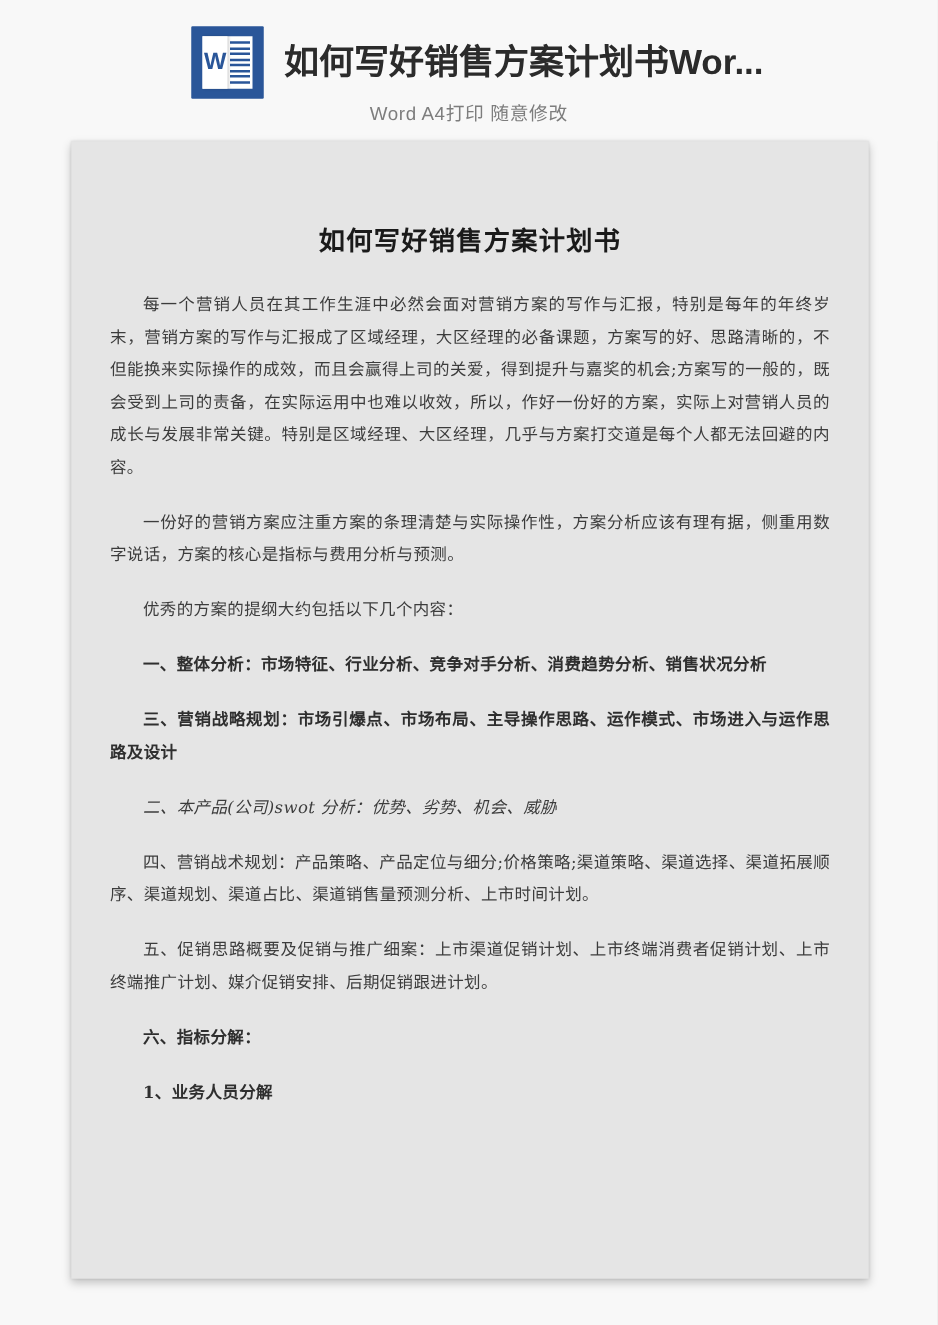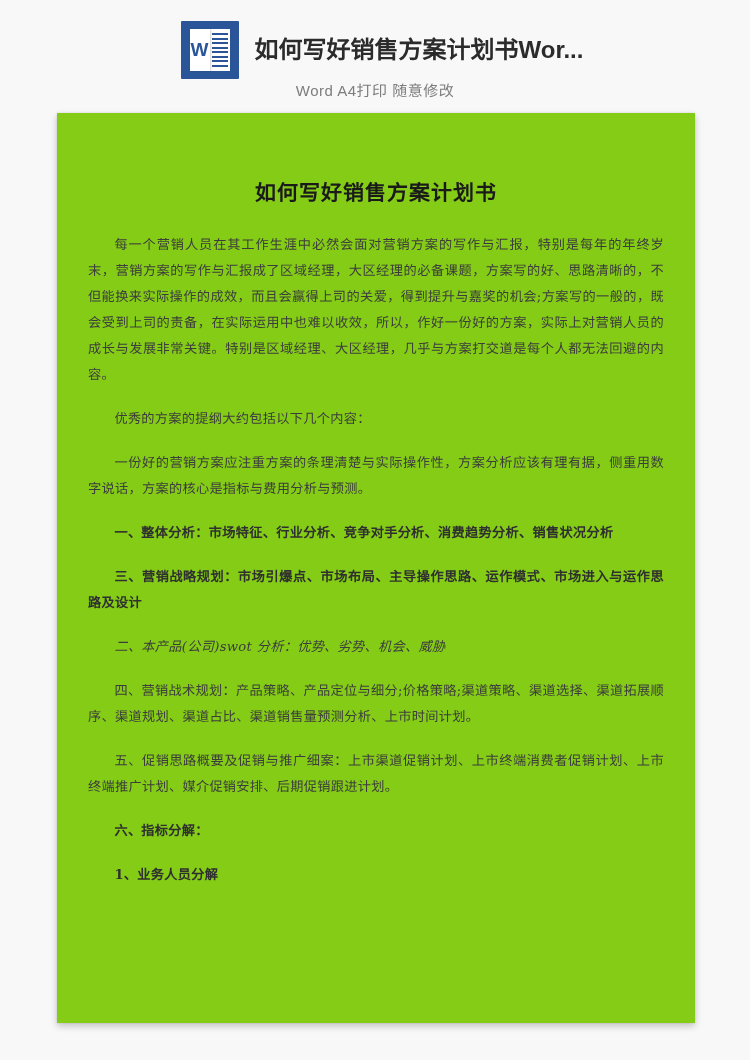--- a/index.html
+++ b/index.html
@@ -92,21 +92,21 @@
     flex-direction: column;
     justify-content: space-between;
   }
   .word-icon .wi-lines i {
     display: block;
     height: 2px;
     background: #2a5699;
   }
 
   .header-title {
-    font-size: 24px;
+    font-size: 28px;
     font-weight: bold;
     color: #2b2b2b;
     letter-spacing: 0px;
     white-space: nowrap;
     line-height: 1.15;
     font-family: "Liberation Sans", "DejaVu Sans", sans-serif;
   }
   .header-sub {
     font-size: 15px;
     color: #7d7d7d;
@@ -115,21 +115,21 @@
     font-family: "Liberation Sans", "DejaVu Sans", sans-serif;
   }
 
   
   .paper {
     position: absolute;
     left: 57px;
     top: 113px;
     width: 638px;
     height: 910px;
-    background: #84cc16;
+    background: #e5e5e5;
     box-shadow: 0 3px 7px rgba(0,0,0,0.22), 0 0 2px rgba(0,0,0,0.10);
     overflow: hidden;
   }
   .paper-inner {
     padding: 63px 31px 0 31px;
   }
 
   .doc-title {
     text-align: center;
     font-size: 21px;
@@ -183,22 +183,22 @@
   <div class="header-sub">Word A4打印  随意修改</div>
 </div>
 
 <div class="paper">
   <div class="paper-inner">
 
     <div class="doc-title">如何写好销售方案计划书</div>
 
     <div id="paragraphs">
         <div class="p">每一个营销人员在其工作生涯中必然会面对营销方案的写作与汇报，特别是每年的年终岁末，营销方案的写作与汇报成了区域经理，大区经理的必备课题，方案写的好、思路清晰的，不但能换来实际操作的成效，而且会赢得上司的关爱，得到提升与嘉奖的机会;方案写的一般的，既会受到上司的责备，在实际运用中也难以收效，所以，作好一份好的方案，实际上对营销人员的成长与发展非常关键。特别是区域经理、大区经理，几乎与方案打交道是每个人都无法回避的内容。</div>
+        <div class="p">一份好的营销方案应注重方案的条理清楚与实际操作性，方案分析应该有理有据，侧重用数字说话，方案的核心是指标与费用分析与预测。</div>
         <div class="p">优秀的方案的提纲大约包括以下几个内容：</div>
-        <div class="p">一份好的营销方案应注重方案的条理清楚与实际操作性，方案分析应该有理有据，侧重用数字说话，方案的核心是指标与费用分析与预测。</div>
         <div class="p b">一、整体分析：市场特征、行业分析、竞争对手分析、消费趋势分析、销售状况分析</div>
         <div class="p b">三、营销战略规划：市场引爆点、市场布局、主导操作思路、运作模式、市场进入与运作思路及设计</div>
         <div class="p i">二、本产品(公司)swot 分析：优势、劣势、机会、威胁</div>
         <div class="p">四、营销战术规划：产品策略、产品定位与细分;价格策略;渠道策略、渠道选择、渠道拓展顺序、渠道规划、渠道占比、渠道销售量预测分析、上市时间计划。</div>
         <div class="p">五、促销思路概要及促销与推广细案：上市渠道促销计划、上市终端消费者促销计划、上市终端推广计划、媒介促销安排、后期促销跟进计划。</div>
         <div class="p b">六、指标分解：</div>
         <div class="p b">1、业务人员分解</div>
       </div>
 
   </div>

